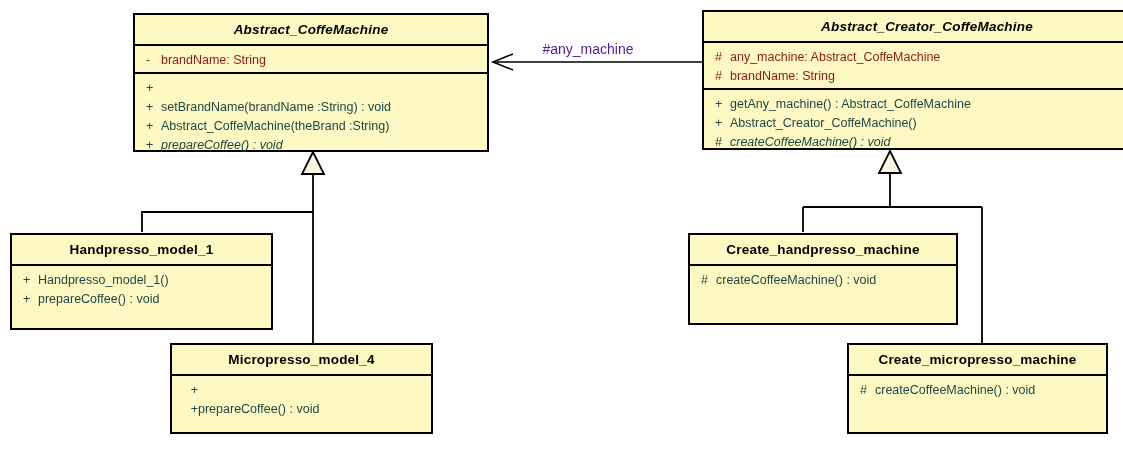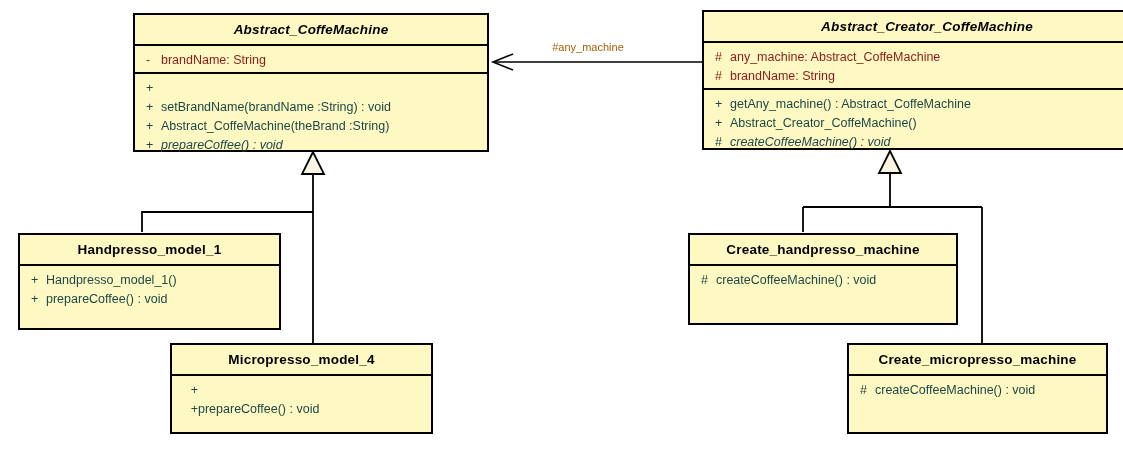--- a/index.html
+++ b/index.html
@@ -55,22 +55,22 @@
   }
   .compartment.attrs .member { color: #8B1A1A; }
   .compartment.methods .member { color: #1C4747; }
   .italic { font-style: italic; }
   .assoc-label {
     position: absolute;
     left: 508px;
     top: 41px;
     width: 160px;
     text-align: center;
-    font-size: 11px;
-    color: #a16207;
+    font-size: 14px;
+    color: #4c1d95;
     white-space: nowrap;
   }
 </style>
 </head>
 <body>
 
 <div class="canvas">
 
   <svg class="connectors" viewBox="0 0 1123 450" xmlns="http://www.w3.org/2000/svg">
 
@@ -140,21 +140,21 @@
         <span class="vis">+</span>
         <span class="txt">Abstract_Creator_CoffeMachine()</span>
       </div>
       <div class="member">
         <span class="vis">#</span>
         <span class="txt italic">createCoffeeMachine() : void</span>
       </div>
     </div>
   </div>
 
-  <div class="uml-class" style="left:18px; top:233px; width:263px; height:97px;">
+  <div class="uml-class" style="left:10px; top:233px; width:263px; height:97px;">
     <div class="class-title">Handpresso_model_1</div>
     <div class="compartment methods">
       <div class="member">
         <span class="vis">+</span>
         <span class="txt">Handpresso_model_1()</span>
       </div>
       <div class="member">
         <span class="vis">+</span>
         <span class="txt">prepareCoffee() : void</span>
       </div>

